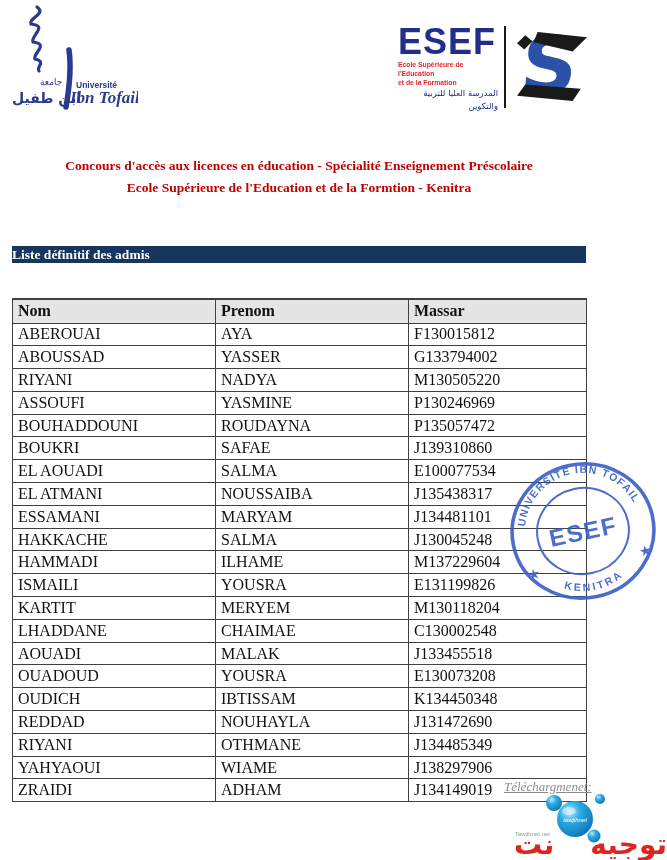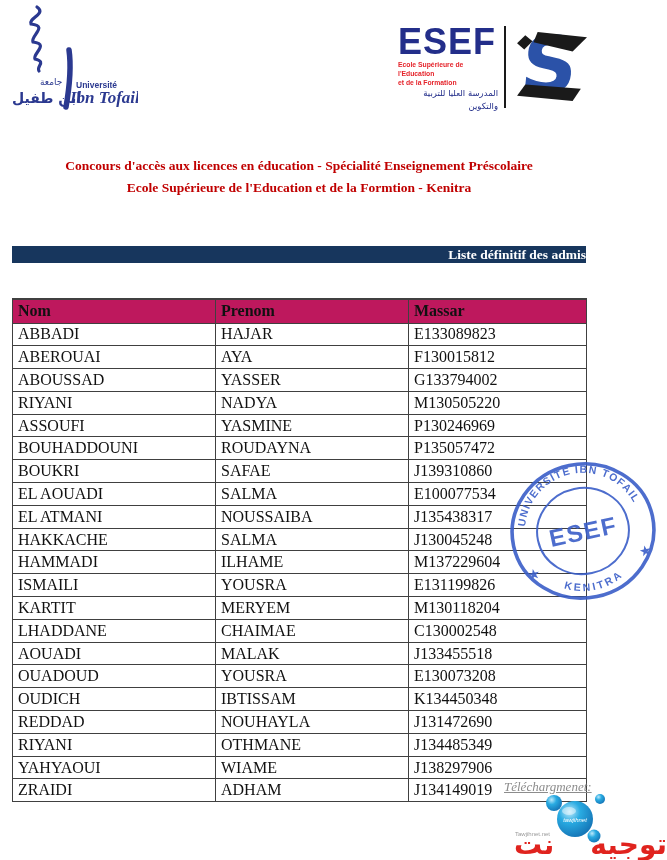--- a/index.html
+++ b/index.html
@@ -27,32 +27,32 @@
   
   .title-block {
     position:absolute; left:12px; top:155px; width:574px; text-align:center;
     color:#C00000; font-weight:bold; font-size:13.5px; line-height:22px;
   }
 
   
   .banner {
     position:absolute; left:12px; top:246px; width:574px; height:17px;
     background:#17365D; color:#ffffff; font-weight:bold; font-size:13.5px;
-    line-height:17px; text-align:right;
+    line-height:17px; text-align:left;
   }
 
   
   .admits-table {
     position:absolute; left:12px; top:298px; width:574px;
     border-collapse:collapse; table-layout:fixed; font-size:16px; color:#111111;
   }
   .admits-table th, .admits-table td {
     border:1px solid #404040; padding:0 0 0 5px; text-align:left; overflow:hidden; white-space:nowrap;
   }
-  .admits-table th { background:#be185d; font-weight:bold; height:24px; border-top:2px solid #404040; }
+  .admits-table th { background:#e5e5e5; font-weight:bold; height:24px; border-top:2px solid #404040; }
   .admits-table td { height:22.8px; background:#ffffff; }
 
   
   .stamp { position:absolute; left:506px; top:456px; width:154px; height:150px; opacity:.9; z-index:5; pointer-events:none; }
   .stamp-ring-text { font-family:"Liberation Sans", sans-serif; font-weight:bold; font-size:10.5px; letter-spacing:1.2px; fill:#3A5EC8; }
   .stamp-ring-text.small { font-size:10.5px; letter-spacing:2.5px; }
   .stamp-star { font-size:14px; fill:#3A5EC8; font-family:"DejaVu Sans", sans-serif; }
   .stamp-center { font-family:"Liberation Sans", sans-serif; font-weight:bold; font-size:24px; letter-spacing:1.5px; fill:#3A5EC8; text-anchor:middle; }
 
   
@@ -116,25 +116,20 @@
     </colgroup>
   <thead>
     <tr>
       <th>Nom</th>
       <th>Prenom</th>
       <th>Massar</th>
     </tr>
   </thead>
   <tbody>
       <tr>
-    <td>ABBADI</td>
-    <td>HAJAR</td>
-    <td>E133089823</td>
-  </tr>
-      <tr>
     <td>ABEROUAI</td>
     <td>AYA</td>
     <td>F130015812</td>
   </tr>
       <tr>
     <td>ABOUSSAD</td>
     <td>YASSER</td>
     <td>G133794002</td>
   </tr>
       <tr>
@@ -159,20 +154,25 @@
   </tr>
       <tr>
     <td>EL AOUADI</td>
     <td>SALMA</td>
     <td>E100077534</td>
   </tr>
       <tr>
     <td>EL ATMANI</td>
     <td>NOUSSAIBA</td>
     <td>J135438317</td>
+  </tr>
+      <tr>
+    <td>ESSAMANI</td>
+    <td>MARYAM</td>
+    <td>J134481101</td>
   </tr>
       <tr>
     <td>HAKKACHE</td>
     <td>SALMA</td>
     <td>J130045248</td>
   </tr>
       <tr>
     <td>HAMMADI</td>
     <td>ILHAME</td>
     <td>M137229604</td>

